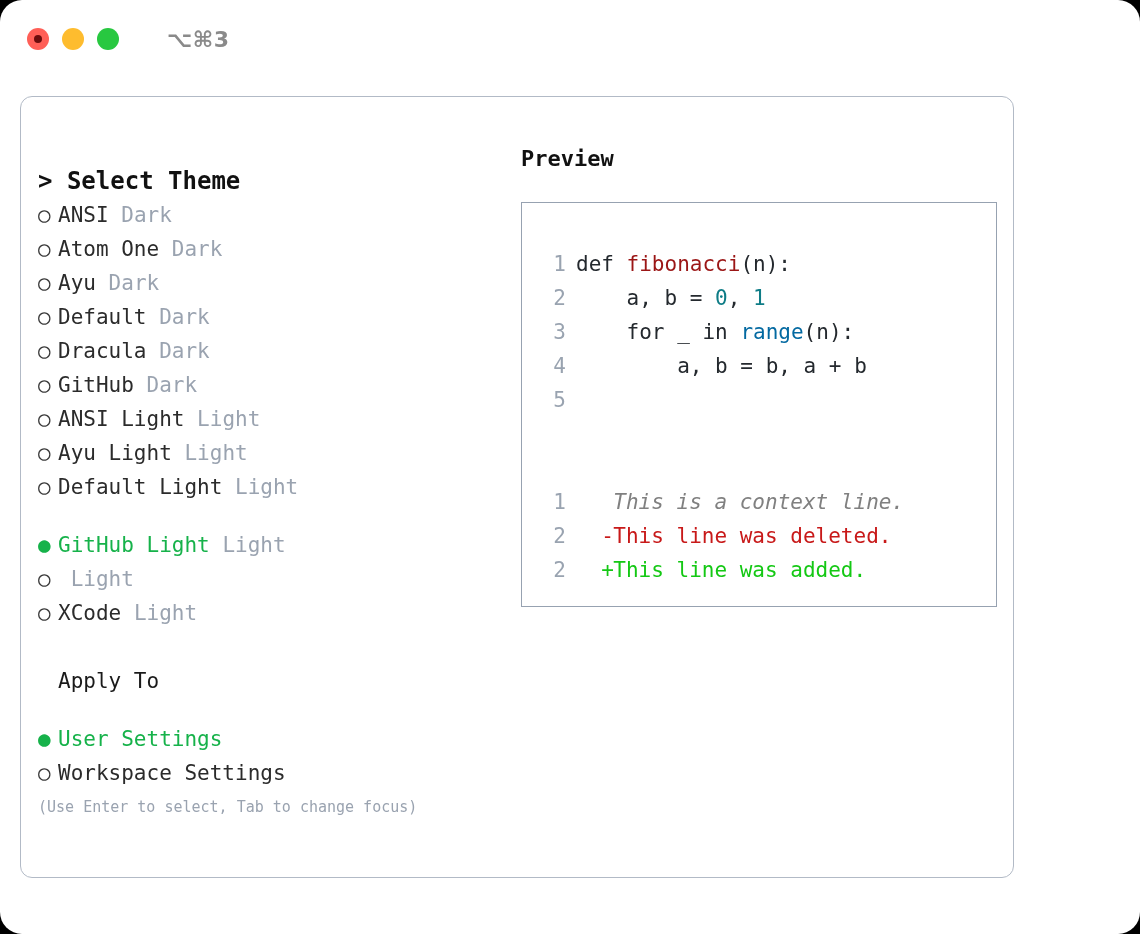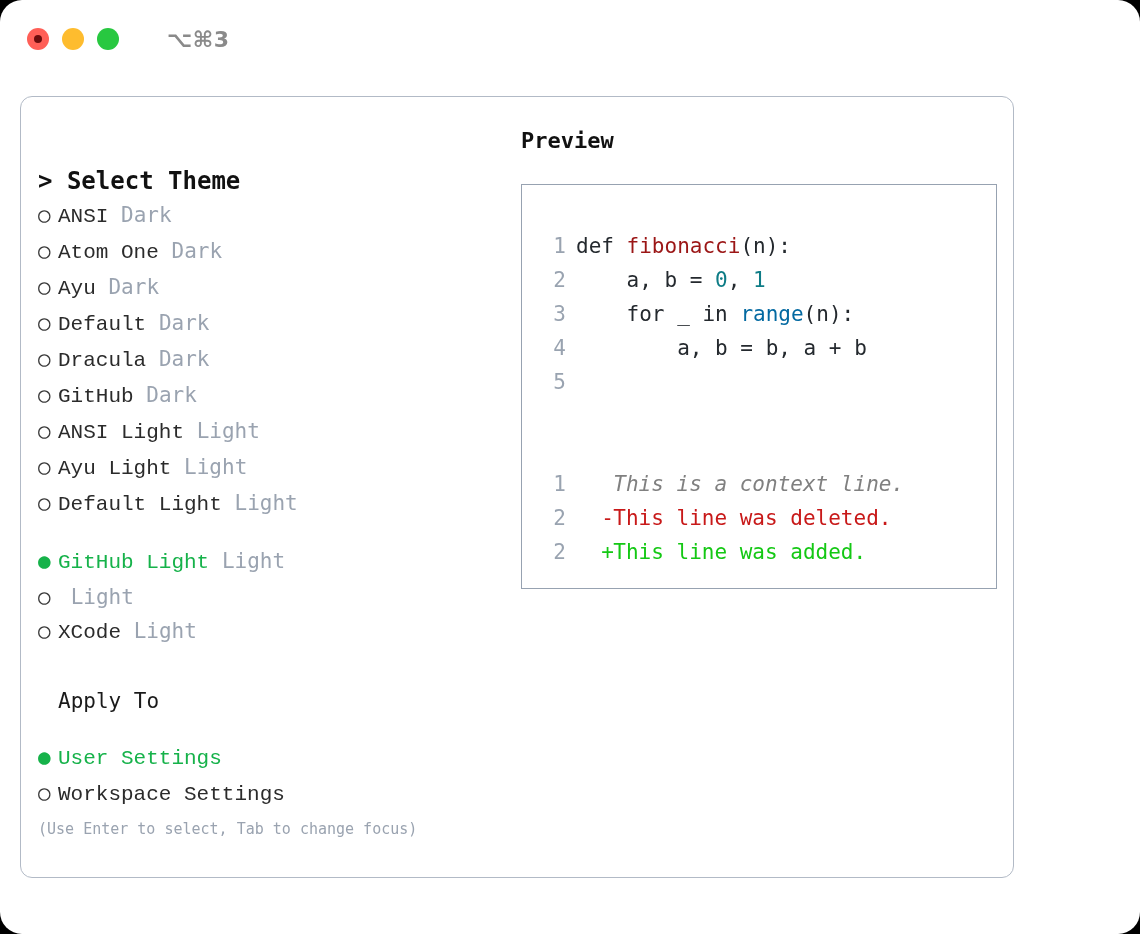--- a/index.html
+++ b/index.html
@@ -111,21 +111,21 @@
   }
   .radio {
     display: inline-block;
     width: 20px;
     flex: 0 0 20px;
     font-size: 21px;
     color: #3a3a3a;
     line-height: 34px;
   }
   .radio.on { color: #16b24a; }
-  .opt-label { color: #2b2b2b; font-family: Liberation Mono, monospace; }
+  .opt-label { color: #2b2b2b; }
   .opt-row.selected .opt-label { color: #16b24a; margin-top: 24px; }
   .opt-suffix { color: #9aa3b0; }
 
   .apply-header {
     font-size: 21px;
     color: #1a1a1a;
     line-height: 34px;
     padding-left: 20px;
     white-space: pre;
   }
@@ -135,21 +135,21 @@
     font-size: 15px;
     line-height: 34px;
     color: #9aa3b0;
     width: 400px;
   }
 
   
   .right-col {
     position: absolute;
     left: 480px;
-    top: 27px;
+    top: 45px;
     width: 500px;
     padding-left: 20px;
   }
   .preview-title {
     font-size: 22px;
     font-weight: bold;
     color: #111111;
     line-height: 34px;
   }
   .preview-box {

